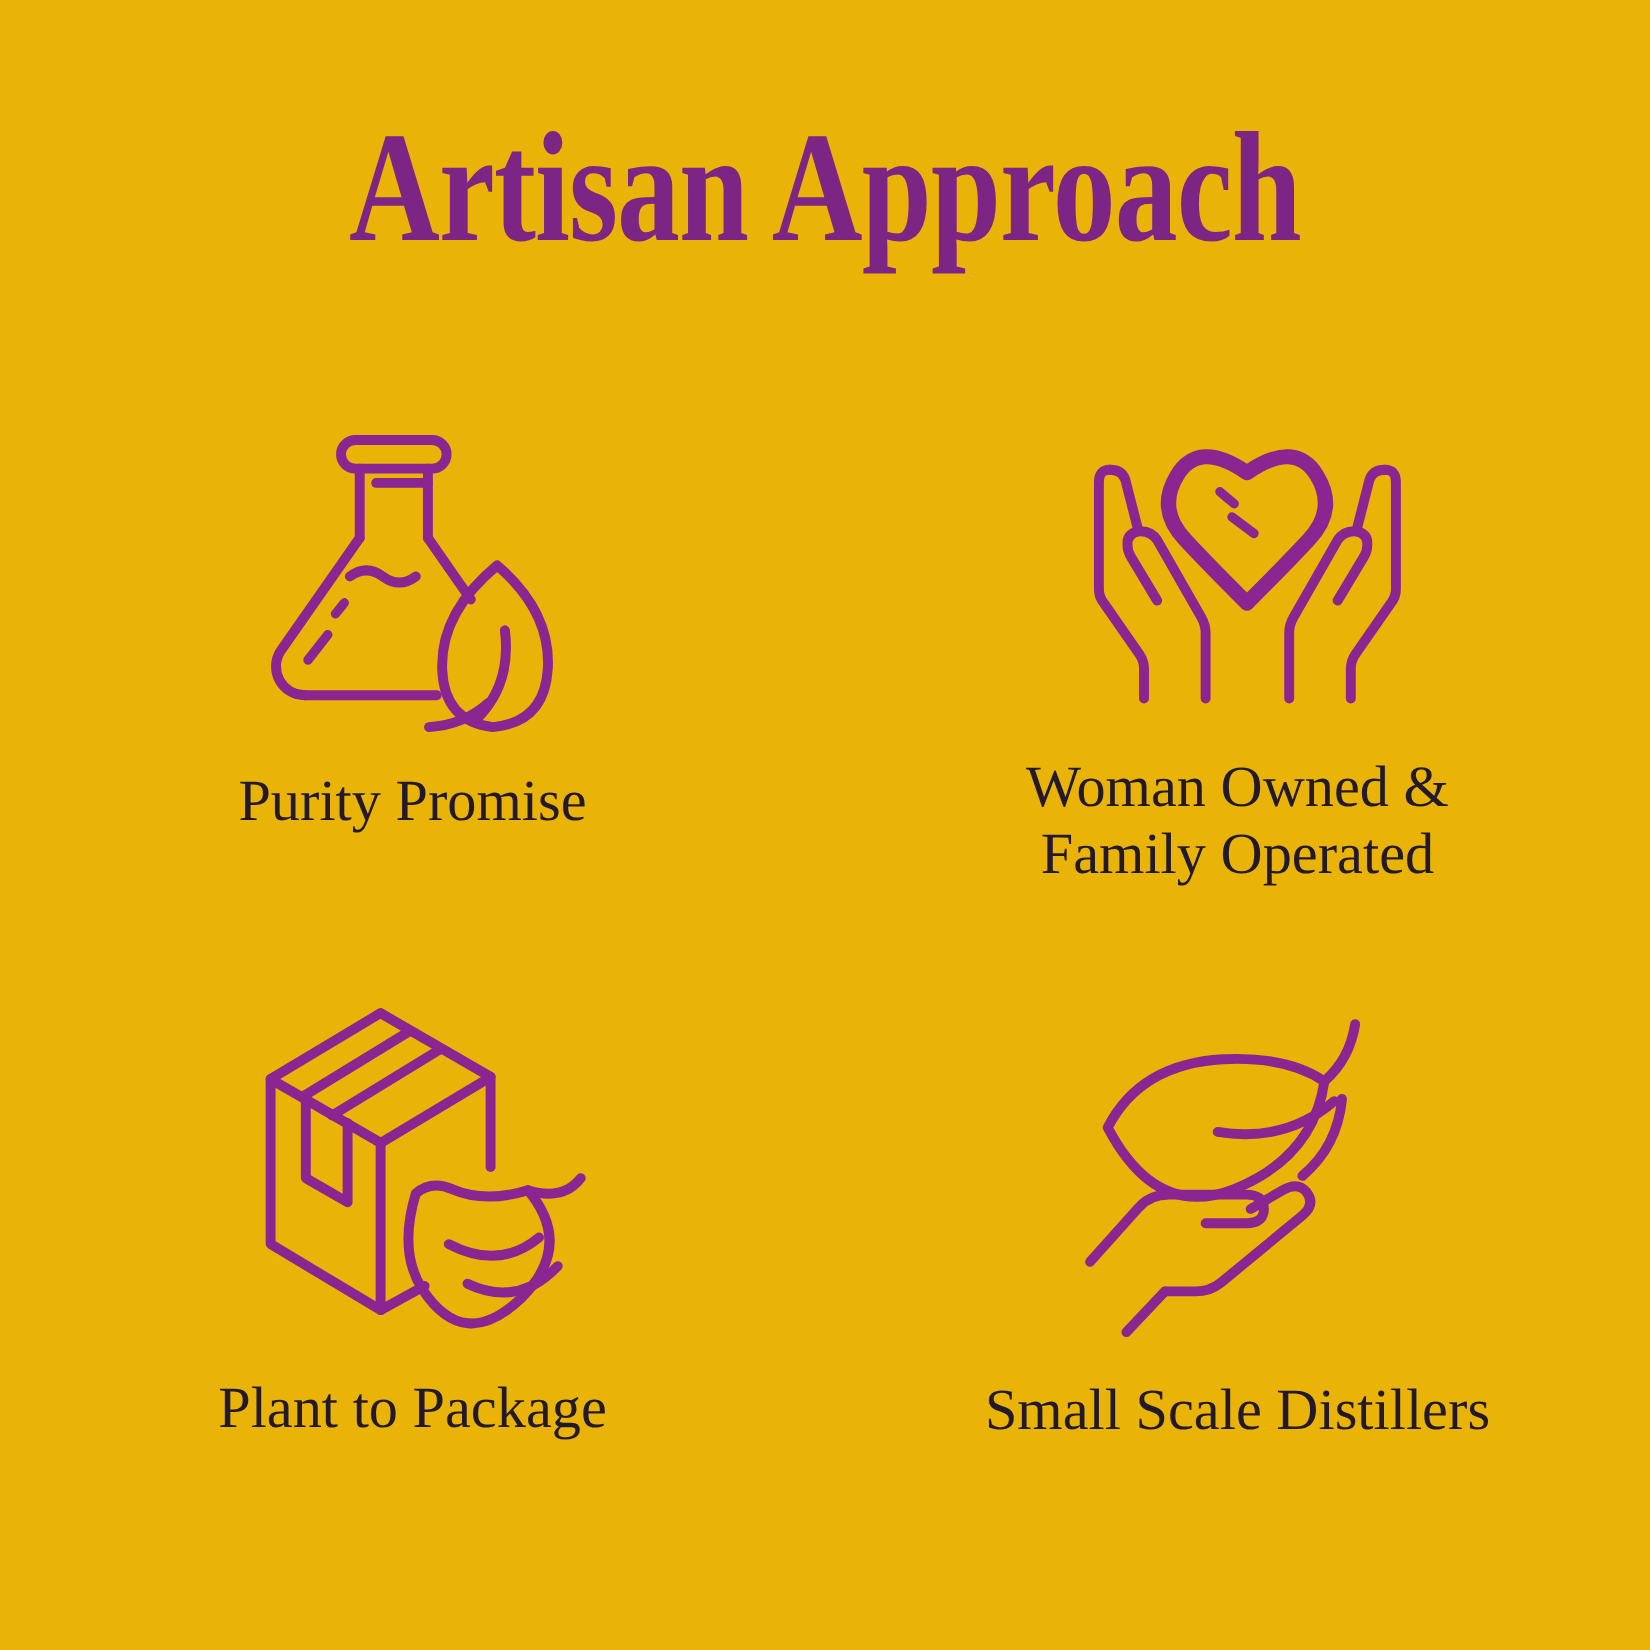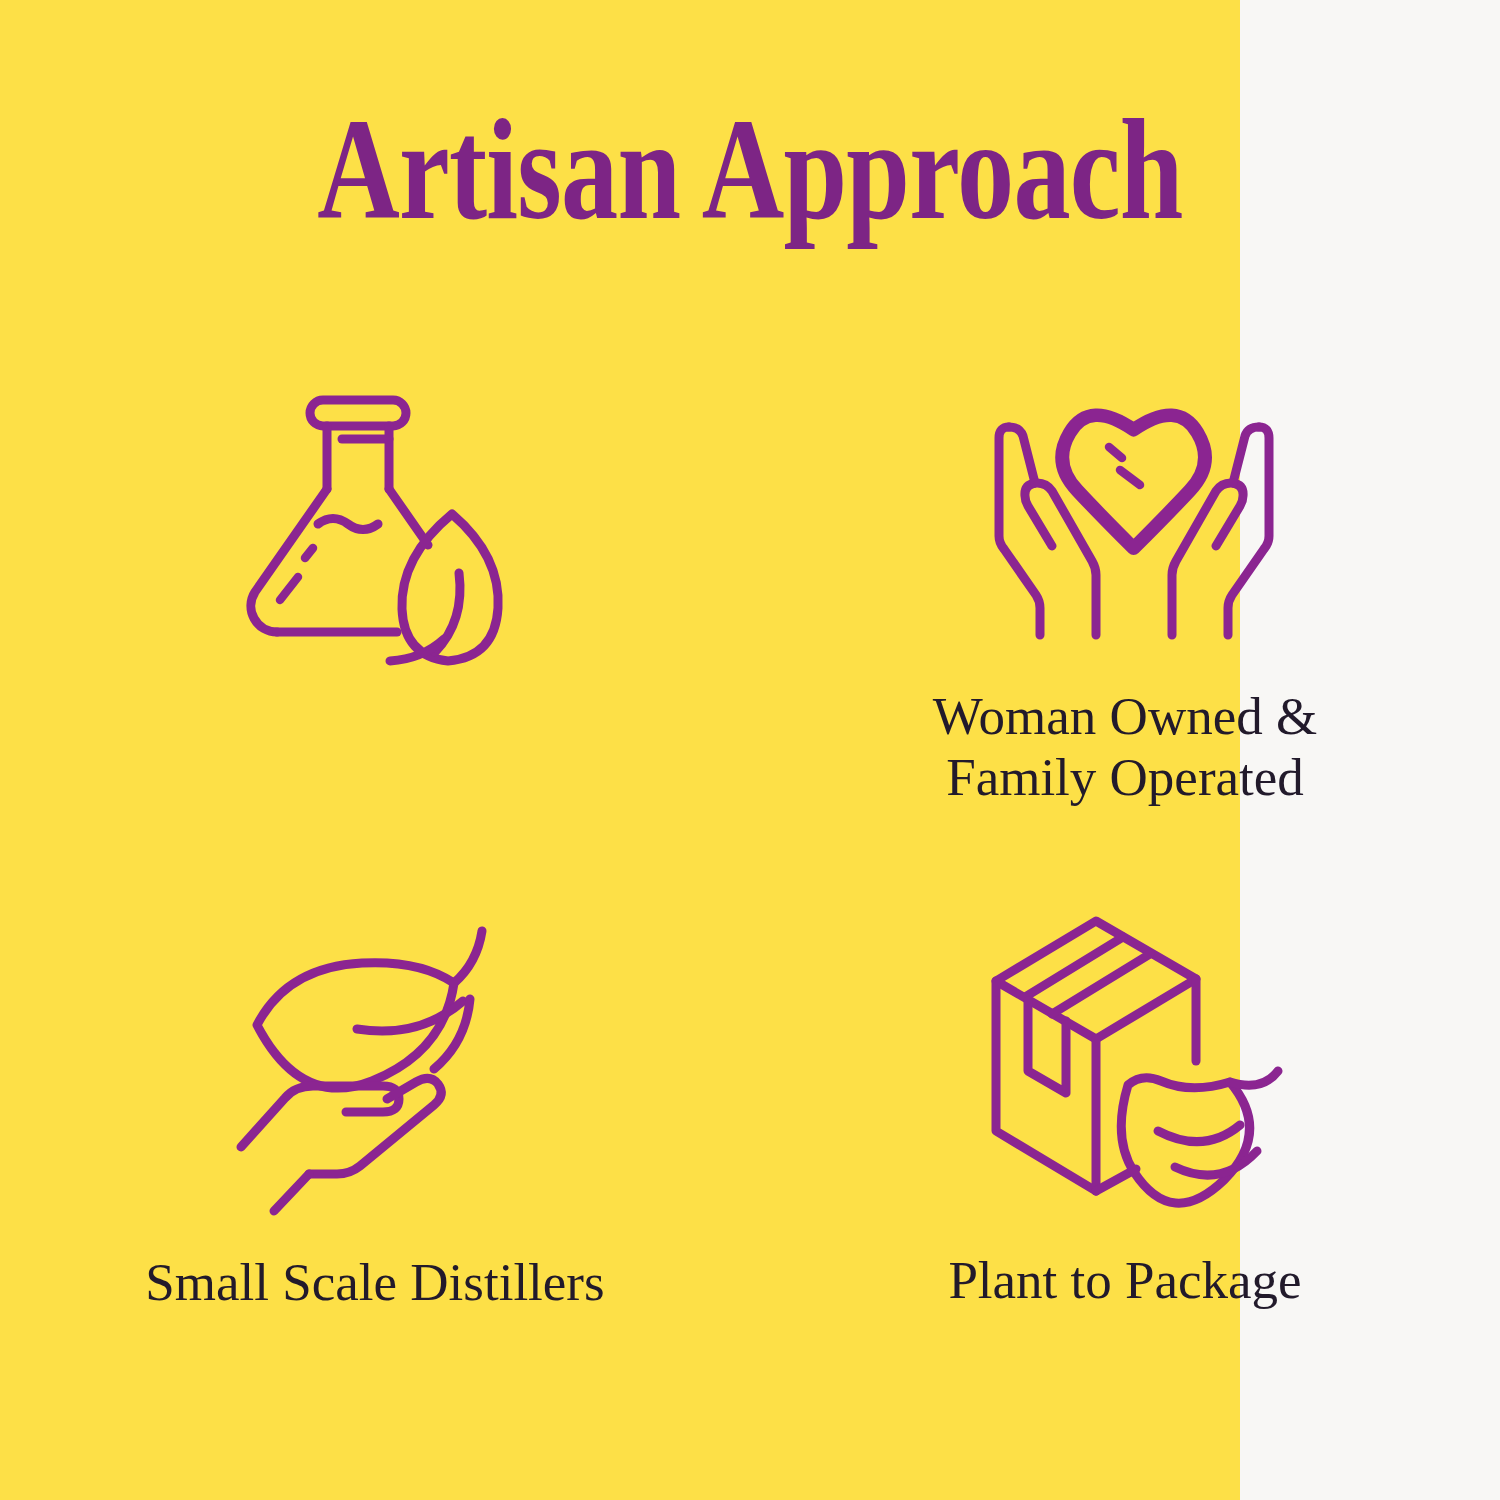--- a/index.html
+++ b/index.html
@@ -10,23 +10,23 @@
   body {
     width: 1500px;
     height: 1500px;
     background: #f8f7f5;
     font-family: "Liberation Serif", "DejaVu Serif", serif;
     overflow: hidden;
   }
 
   .poster {
     position: relative;
-    width: 1240px;
+    width: 1500px;
     height: 1500px;
-    background: #fde047;
+    background: #eab308;
     box-sizing: border-box;
   }
 
   
   .title-wrap {
     position: absolute;
     top: 96px;
     left: 0;
     width: 1500px;
     text-align: center;
@@ -155,20 +155,21 @@
           <path class="ln-thin" d="M75 194 L83 184" style="stroke: rgb(139, 37, 145);"></path>
           <path class="ln-thin" d="M50 236 L68 213" style="stroke: rgb(139, 37, 145);"></path>
 
           <path class="ln" d="M222 150 q-52 43 -50 95 q2 47 46 52 q47 -4 50 -53 q3 -52 -46 -94 z" style="stroke: rgb(139, 37, 145);"></path>
 
           <path class="ln" d="M229 209 q6 48 -24 79" style="stroke: rgb(139, 37, 145);"></path>
 
           <path class="ln" d="M160 297 q32 -2 54 -22" style="stroke: rgb(139, 37, 145);"></path>
         </svg>
       </div>
+      <div class="caption" style="color: rgb(34, 26, 43);">Purity Promise</div>
     </div>
 
     <div class="cell cell-tr">
       <div class="icon-box">
         <svg width="320" height="290" viewBox="0 0 320 290" aria-hidden="true">
 
           <path class="ln" d="M160 118 q-24 -24 -37 -38 q-17 -18 -5 -38 q13 -22 42 -2 q29 -20 42 2 q12 20 -5 38 q-13 14 -37 38 z" transform="translate(0,0) scale(1.52) translate(-55,-4)" style="stroke: rgb(139, 37, 145);"></path>
 
           <path class="ln-thin" d="M135 72 L148 83" style="stroke: rgb(139, 37, 145);"></path>
           <path class="ln-thin" d="M146 95 L166 110" style="stroke: rgb(139, 37, 145);"></path>
@@ -183,42 +184,20 @@
           <path class="ln" d="M285 52 q10 0 10 11 v98 q0 7 -5 13 l-32 46 q-4 6 -4 13 v27" style="stroke: rgb(139, 37, 145);"></path>
           <path class="ln" d="M285 52 q-11 0 -14 9 l-12 47" style="stroke: rgb(139, 37, 145);"></path>
           <path class="ln" d="M259 108 q11 2 10 13 q0 5 -3 10 l-24 40" style="stroke: rgb(139, 37, 145);"></path>
           <path class="ln" d="M259 108 q-11 -1 -17 8 l-40 70 q-4 7 -4 14 v60" style="stroke: rgb(139, 37, 145);"></path>
         </svg>
       </div>
       <div class="caption" style="color: rgb(34, 26, 43); margin-top: 16px;">Woman Owned &amp;
 Family Operated</div>
     </div>
 
-    <div class="cell cell-bl">
-      <div class="icon-box">
-        <svg width="300" height="290" viewBox="0 0 300 290" aria-hidden="true">
-
-          <path class="ln" d="M30 108 q30 -58 105 -62 q58 -3 92 20 q-10 69 -82 98 q-71 28 -115 -56 z" style="stroke: rgb(139, 37, 145);"></path>
-
-          <path class="ln" d="M227 66 q23 -20 28 -52" style="stroke: rgb(139, 37, 145);"></path>
-
-          <path class="ln" d="M130 112 q62 10 106 -28" style="stroke: rgb(139, 37, 145);"></path>
-
-          <path class="ln" d="M243 82 q-4 43 -36 70" style="stroke: rgb(139, 37, 145);"></path>
-
-          <path class="ln" d="M14 230 l44 -49 q10 -12 28 -12 h70 q16 0 16 13 q0 13 -16 13 h-37" style="stroke: rgb(139, 37, 145);"></path>
-
-          <path class="ln" d="M160 182 l29 -17 q14 -8 22 2 q8 11 -4 21 l-74 61 q-10 8 -23 8 H82" style="stroke: rgb(139, 37, 145);"></path>
-
-          <path class="ln" d="M82 257 l-35 37" style="stroke: rgb(139, 37, 145);"></path>
-        </svg>
-      </div>
-      <div class="caption" style="color: rgb(34, 26, 43);">Small Scale Distillers</div>
-    </div>
-
     <div class="cell cell-br">
       <div class="icon-box">
         <svg width="330" height="290" viewBox="0 0 330 290" aria-hidden="true">
 
           <path class="ln" d="M116 12 L16 72 L116 130 L216 70 Z" style="stroke: rgb(139, 37, 145);"></path>
 
           <path class="ln" d="M143 28 L45 88" style="stroke: rgb(139, 37, 145);"></path>
           <path class="ln" d="M170 45 L72 105" style="stroke: rgb(139, 37, 145);"></path>
 
           <path class="ln" d="M16 72 V222 L116 282" style="stroke: rgb(139, 37, 145);"></path>
@@ -236,14 +215,36 @@
           <path class="ln" d="M178 222 q46 24 82 -6" style="stroke: rgb(139, 37, 145);"></path>
 
           <path class="ln" d="M250 173 q32 10 48 -11" style="stroke: rgb(139, 37, 145);"></path>
 
           <path class="ln" d="M195 258 q46 22 82 -16" style="stroke: rgb(139, 37, 145);"></path>
         </svg>
       </div>
       <div class="caption" style="color: rgb(34, 26, 43);">Plant to Package</div>
     </div>
 
+    <div class="cell cell-bl">
+      <div class="icon-box">
+        <svg width="300" height="290" viewBox="0 0 300 290" aria-hidden="true">
+
+          <path class="ln" d="M30 108 q30 -58 105 -62 q58 -3 92 20 q-10 69 -82 98 q-71 28 -115 -56 z" style="stroke: rgb(139, 37, 145);"></path>
+
+          <path class="ln" d="M227 66 q23 -20 28 -52" style="stroke: rgb(139, 37, 145);"></path>
+
+          <path class="ln" d="M130 112 q62 10 106 -28" style="stroke: rgb(139, 37, 145);"></path>
+
+          <path class="ln" d="M243 82 q-4 43 -36 70" style="stroke: rgb(139, 37, 145);"></path>
+
+          <path class="ln" d="M14 230 l44 -49 q10 -12 28 -12 h70 q16 0 16 13 q0 13 -16 13 h-37" style="stroke: rgb(139, 37, 145);"></path>
+
+          <path class="ln" d="M160 182 l29 -17 q14 -8 22 2 q8 11 -4 21 l-74 61 q-10 8 -23 8 H82" style="stroke: rgb(139, 37, 145);"></path>
+
+          <path class="ln" d="M82 257 l-35 37" style="stroke: rgb(139, 37, 145);"></path>
+        </svg>
+      </div>
+      <div class="caption" style="color: rgb(34, 26, 43);">Small Scale Distillers</div>
+    </div>
+
   </div>
 </div>
 
 </body></html>

